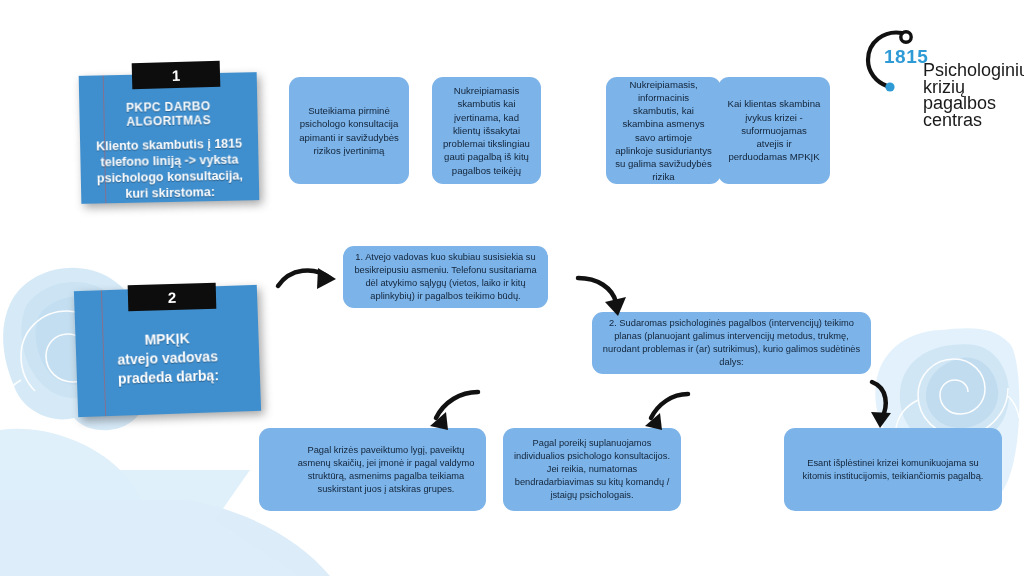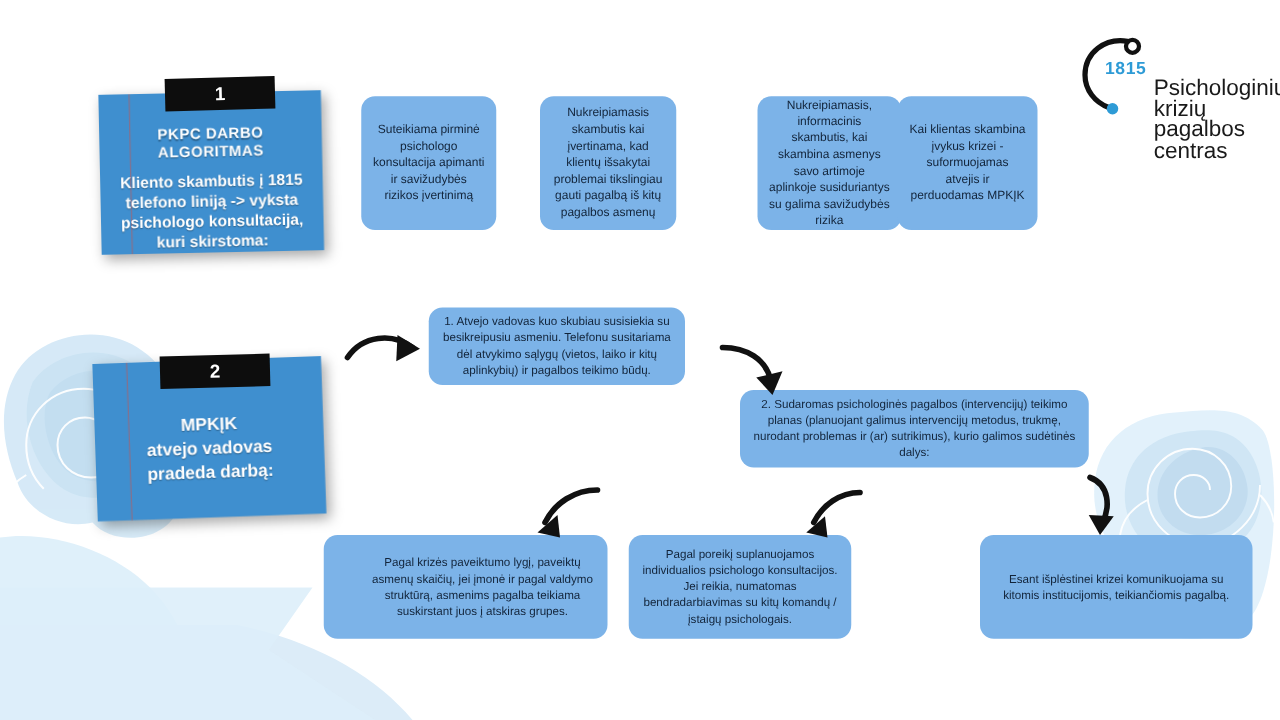--- a/index.html
+++ b/index.html
@@ -27,21 +27,21 @@
     position: absolute;
     left: 862px;
     top: 18px;
     width: 160px;
     height: 92px;
   }
   .logo-num {
     position: absolute;
     left: 22px;
     top: 28px;
-    font-size: 14px;
+    font-size: 19px;
     font-weight: bold;
     color: #2e9bd6;
     letter-spacing: 0.5px;
   }
   .logo-text {
     position: absolute;
     left: 61px;
     top: 44px;
     font-size: 18px;
     line-height: 16.5px;
@@ -200,25 +200,25 @@
     <div class="note-body" style="top:26px">
       <div class="note-title" style="white-space:pre-line">PKPC DARBO
 ALGORITMAS</div>
       <div class="note-sub">Kliento skambutis į 1815 telefono liniją  -&gt; vyksta psichologo konsultacija, kuri skirstoma:</div>
     </div>
   </div>
   <div class="tape" style="left:132px; top:62px; width:88px; height:26px; font-size:15px; transform:rotate(-1.5deg);">
     <span>1</span>
   </div>
 
-  <div class="bx r1" style="left:289px; top:77px; width:108px; height:107px;">
+  <div class="bx r1" style="left:289px; top:77px; width:120px; height:107px;">
     <span>Suteikiama pirminė psichologo konsultacija  apimanti ir savižudybės rizikos įvertinimą</span>
   </div>
   <div class="bx r1" style="left:432px; top:77px; width:109px; height:107px;">
-    <span>Nukreipiamasis skambutis kai įvertinama, kad klientų išsakytai problemai tikslingiau gauti pagalbą iš kitų pagalbos asmenų</span>
+    <span>Nukreipiamasis skambutis kai įvertinama, kad klientų išsakytai problemai tikslingiau gauti pagalbą iš kitų pagalbos teikėjų</span>
   </div>
   <div class="bx r1" style="left:606px; top:77px; width:115px; height:107px;">
     <span>Nukreipiamasis, informacinis skambutis, kai  skambina asmenys savo artimoje aplinkoje susiduriantys su galima savižudybės rizika</span>
   </div>
   <div class="bx r1" style="left:718px; top:77px; width:112px; height:107px;align-items:center;">
     <span>Kai klientas skambina įvykus krizei - suformuojamas atvejis ir perduodamas MPKĮK</span>
   </div>
 
   <div class="note" style="left:76px; top:288px; width:183px; height:126px; transform:rotate(-2deg);">
     <div class="note-paper"></div>

